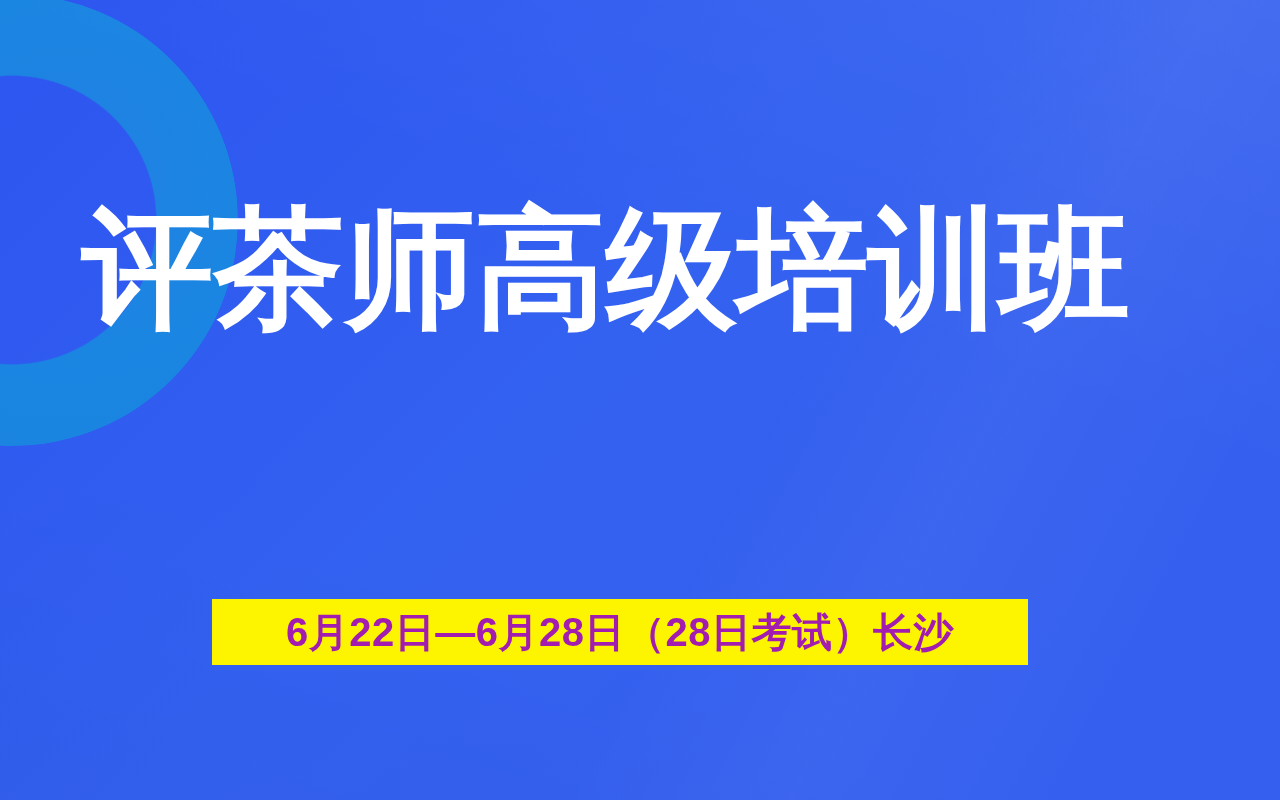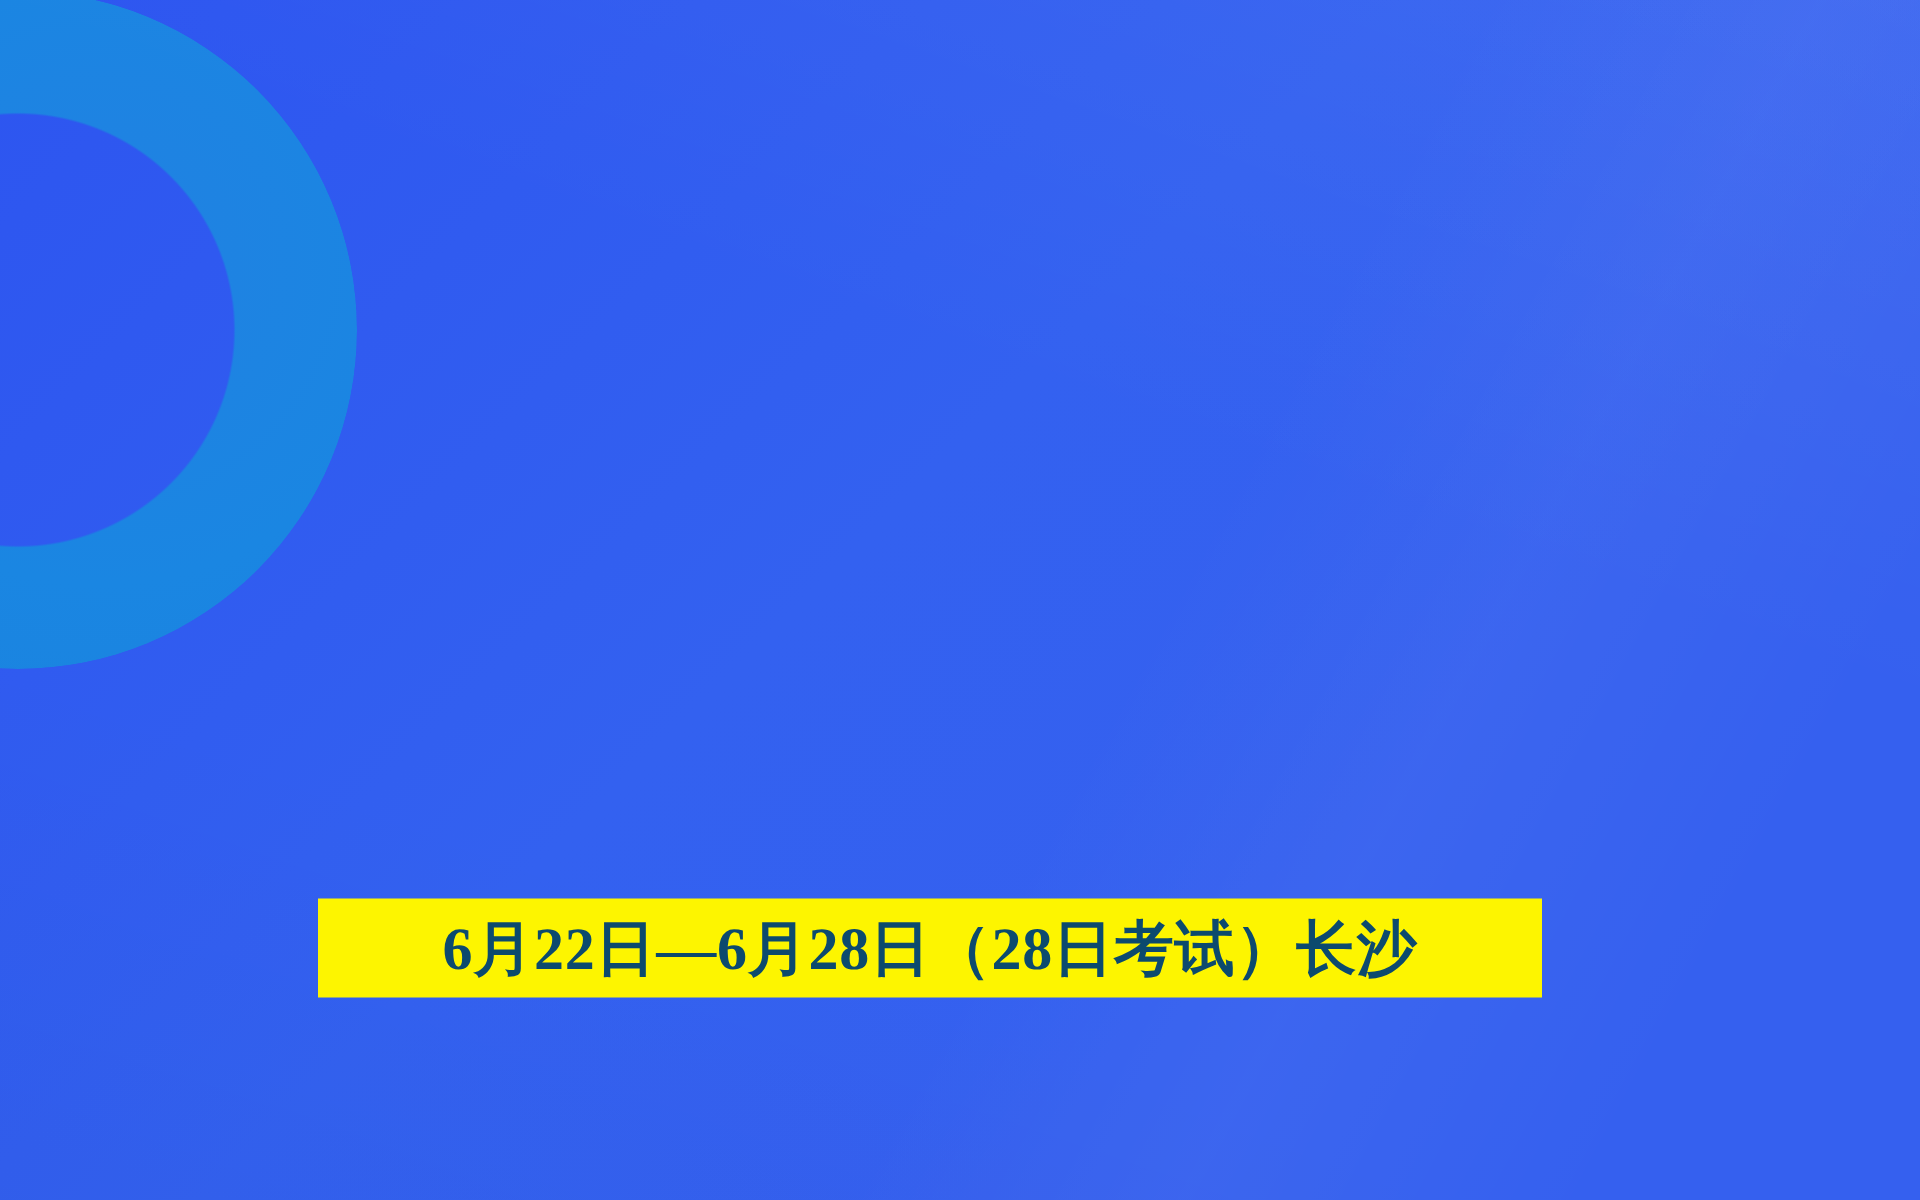--- a/index.html
+++ b/index.html
@@ -80,35 +80,36 @@
     left: 212px;
     top: 599px;
     width: 816px;
     height: 66px;
     background: #fdf500;
     display: flex;
     align-items: center;
     justify-content: center;
   }
   .banner-text {
-    color: #0c4a6e;
+    color: #a21caf;
     font-size: 40px;
     font-weight: bold;
     letter-spacing: 0.5px;
     white-space: nowrap;
-    font-family: Liberation Serif, serif;
+    font-family: Liberation Sans, sans-serif;
   }
 </style>
 </head>
 <body>
 
 <div id="poster">
 
   <div class="ring"></div>
   <div class="sheen-a"></div>
   <div class="sheen-b"></div>
 
+  <div class="title">评茶师高级培训班</div>
 
   <div class="banner">
     <span class="banner-text">6月22日—6月28日（28日考试）长沙</span>
   </div>
 
 </div>
 
 </body></html>

